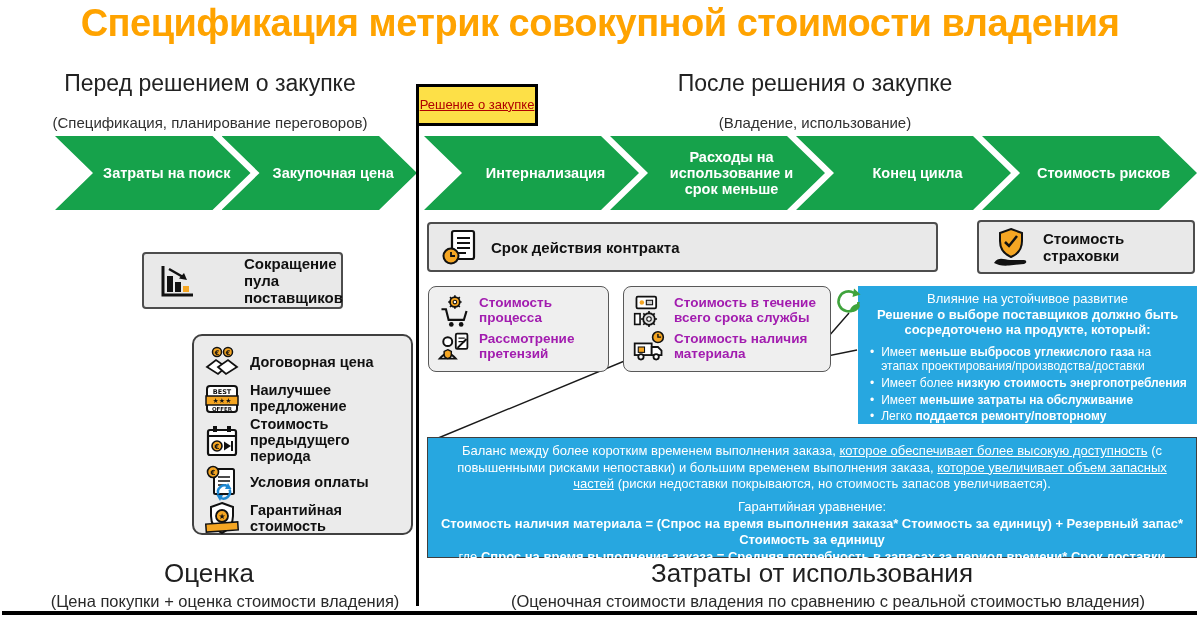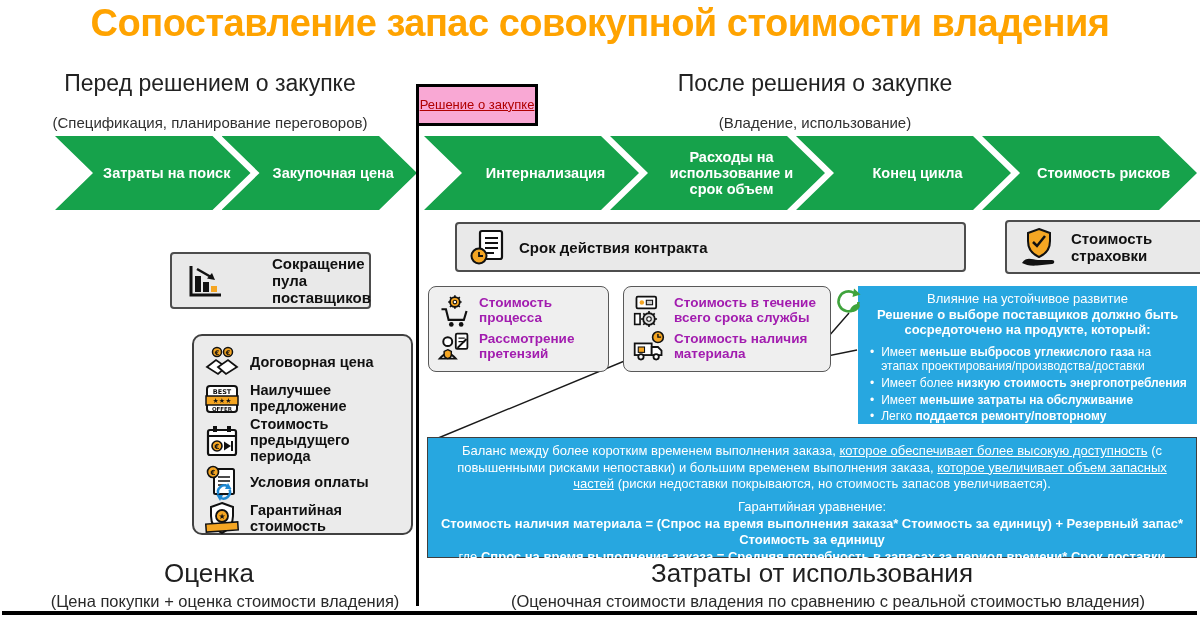--- a/index.html
+++ b/index.html
@@ -2,34 +2,34 @@
 <html><head>
 <meta charset="utf-8">
 <style>
   html,body{margin:0;padding:0;background:#fff;}
   #canvas{position:relative;width:1200px;height:621px;background:#fff;overflow:hidden;
           font-family:"Liberation Sans","DejaVu Sans",sans-serif;color:#1f1f1f;}
   .abs{position:absolute;}
   .title{top:2px;left:0;width:1200px;text-align:center;font-size:38px;font-weight:bold;color:#FFA300;letter-spacing:-0.5px;}
   .sec-head{font-size:23px;color:#222;text-align:center;}
   .sec-sub{font-size:15px;color:#303030;text-align:center;}
-  .flag{left:416px;top:84px;width:116px;height:36px;background:#f9a8d4;border:3px solid #000;
+  .flag{left:416px;top:84px;width:116px;height:36px;background:#fde047;border:3px solid #000;
         display:flex;align-items:center;justify-content:center;text-align:center;
         font-size:13px;line-height:1.25;color:#B00000;text-decoration:underline;z-index:6;}
   .vline{left:416px;top:84px;width:3px;height:522px;background:#000;z-index:2;}
   .arrow-row{top:136px;height:74px;display:flex;z-index:1;}
   .row-left{left:55px;width:362px;}
   .row-right{left:424px;width:773px;}
   .chev{flex:1;margin-left:-29px;background:#16A24B;color:#fff;font-weight:bold;font-size:14.5px;
         display:flex;align-items:center;justify-content:center;text-align:center;line-height:1.12;
         padding:0 16px 0 44px;
         clip-path:polygon(0 0,calc(100% - 38px) 0,100% 50%,calc(100% - 38px) 100%,0 100%,38px 50%);}
   .chev:first-child{margin-left:0;}
   .gbox{background:#E9E9E9;border:2px solid #4d4d4d;border-radius:4px;display:flex;align-items:center;
-        gap:12px;padding-left:12px;box-sizing:border-box;font-weight:bold;font-size:15px;color:#111;z-index:3;margin-left:28px;}
+        gap:12px;padding-left:12px;box-sizing:border-box;font-weight:bold;font-size:15px;color:#111;z-index:3;}
   .gbox-sm{background:#EFEFEF;border:1.5px solid #595959;border-radius:8px;box-sizing:border-box;
         display:flex;flex-direction:column;justify-content:space-evenly;padding:4px 8px;z-index:3;}
   .gitem{display:flex;align-items:center;gap:8px;font-weight:bold;font-size:13.5px;line-height:1.1;color:#a21caf;}
   .listbox{left:192px;top:334px;width:221px;height:201px;background:#EBEBEB;border:2px solid #404040;border-radius:10px;
         box-sizing:border-box;display:flex;flex-direction:column;justify-content:space-between;padding:9px 10px;z-index:3;}
   .litem{display:flex;align-items:center;gap:10px;font-weight:bold;font-size:14.5px;line-height:1.1;color:#111;}
   .bluebox{background:#27A7E0;color:#fff;box-sizing:border-box;z-index:3;}
   .sust{left:858px;top:286px;width:339px;height:138px;padding:5px 8px 4px 8px;font-size:12.5px;line-height:1.2;}
   .sust-h{text-align:center;font-size:13px;}
   .sust-i{text-align:center;font-size:13px;font-weight:bold;margin-bottom:7px;}
@@ -47,38 +47,38 @@
 </head>
 <body>
 
 <div id="canvas">
 
   <svg class="abs" style="left:0;top:0;z-index:1;" width="1200" height="621" viewBox="0 0 1200 621">
     <polyline points="651,350 431,441 466,441" fill="none" stroke="#1a1a1a" stroke-width="1.4"></polyline>
     <polyline points="849,313 808,360 857,350" fill="none" stroke="#1a1a1a" stroke-width="1.4"></polyline>
   </svg>
 
-  <div class="abs title">Сопоставление запас совокупной стоимости владения</div>
+  <div class="abs title">Спецификация метрик совокупной стоимости владения</div>
 
   <div class="abs sec-head" style="left:0;top:70px;width:420px;">Перед решением о закупке</div>
   <div class="abs sec-sub" style="left:0;top:114px;width:420px;">(Спецификация, планирование переговоров)</div>
 
   <div class="abs sec-head" style="left:430px;top:70px;width:770px;">После решения о закупке</div>
   <div class="abs sec-sub" style="left:430px;top:114px;width:770px;">(Владение, использование)</div>
 
   <div class="abs vline"></div>
   <div class="abs flag">Решение о закупке</div>
 
   <div class="abs arrow-row row-left">
     <div class="chev">Затраты на поиск</div>
     <div class="chev">Закупочная цена</div>
   </div>
   <div class="abs arrow-row row-right">
     <div class="chev">Интернализация</div>
-    <div class="chev">Расходы на использование и срок объем</div>
+    <div class="chev">Расходы на использование и срок меньше</div>
     <div class="chev">Конец цикла</div>
     <div class="chev">Стоимость рисков</div>
   </div>
 
   <div class="abs gbox" style="left:427px;top:222px;width:511px;height:50px;">
     <svg class="icon" width="38" height="38" viewBox="0 0 38 38">
       <rect x="11" y="3" width="22" height="28" rx="2" fill="#fff" stroke="#111" stroke-width="2.2"></rect>
       <path d="M16 10 H29 M16 15 H29 M16 20 H29 M16 25 H25" stroke="#111" stroke-width="1.8" fill="none"></path>
       <circle cx="10" cy="28" r="7.5" fill="#F5A623" stroke="#111" stroke-width="2"></circle>
       <path d="M10 24 V28 H14" stroke="#111" stroke-width="1.8" fill="none"></path>

